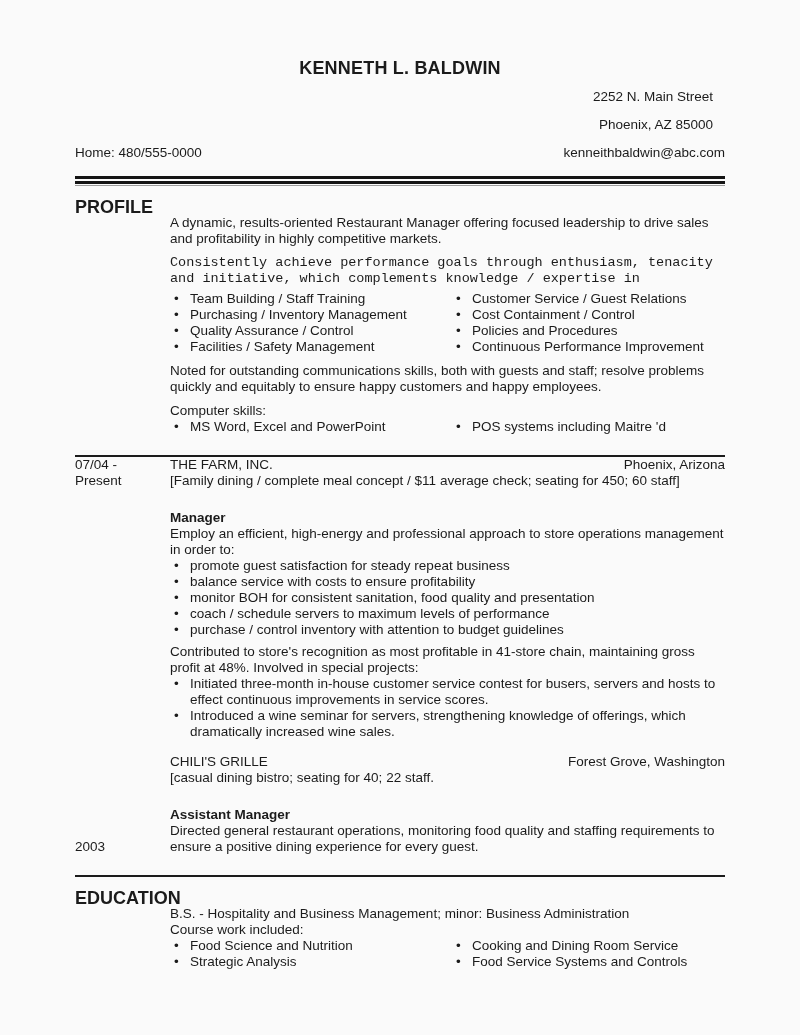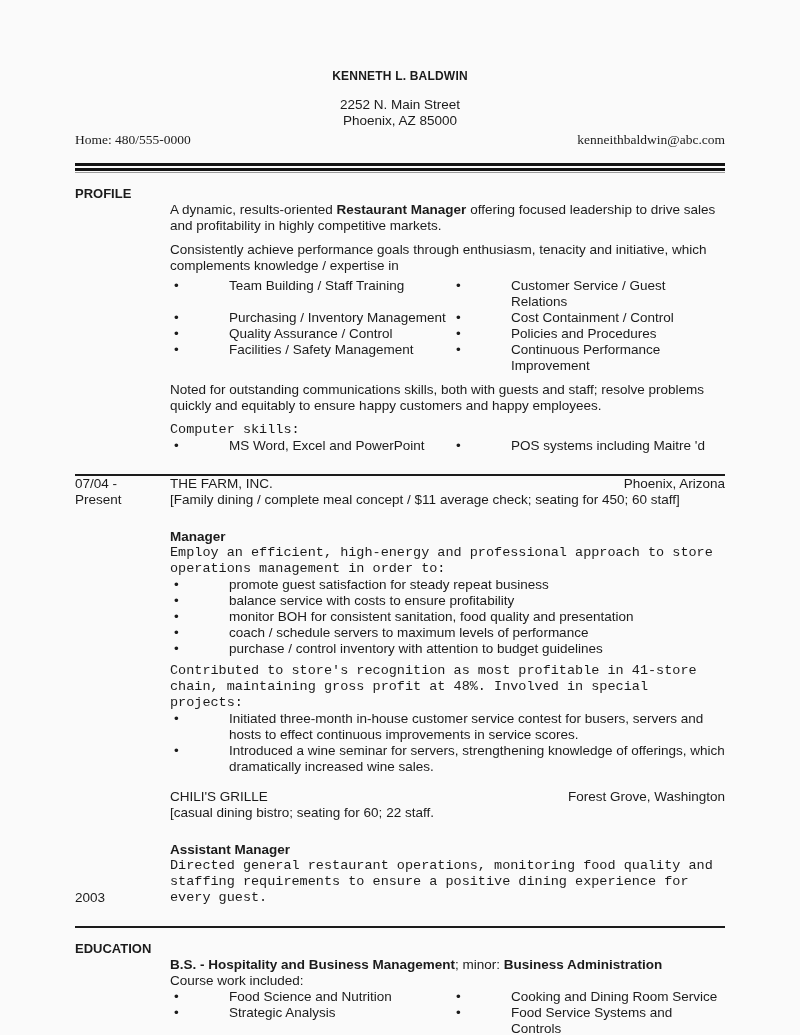--- a/index.html
+++ b/index.html
@@ -9,63 +9,63 @@
     margin:0 auto;
     background:#fafafa;
     color:#1b1b1b;
     font-family:"Liberation Sans","DejaVu Sans",sans-serif;
     font-size:13.5px;
     line-height:16px;
     box-sizing:border-box;
     padding:55px 75px 0 75px;
   }
   .name {
-    font-size:12px; font-weight:bold; text-align:center;
-    margin:12px 0 12px 0; line-height:18px; letter-spacing:.2px;
+    font-size:18px; font-weight:bold; text-align:center;
+    margin:4px 0 12px 0; line-height:18px; letter-spacing:.2px;
   }
-  .addr { text-align:center; margin:0; }
-  .contact-row { display:flex; justify-content:space-between; margin-top:3px;font-family:Liberation Serif, serif; }
+  .addr { text-align:right; margin:12px; }
+  .contact-row { display:flex; justify-content:space-between; margin-top:3px; }
 
   .double-rule { margin-top:15px; }
   .dr-a { height:3px; background:#141414; }
   .dr-gap { height:2px; }
   .dr-b { height:3px; background:#141414; }
   .dr-c { height:1px; background:#9c9c9c; margin-top:1px; }
 
   .section-rule { height:2px; background:#1b1b1b; margin-top:20px; }
 
   .sec-heading {
-    font-size:13px; font-weight:bold; margin:13px 0 0 0; line-height:16px;
+    font-size:18px; font-weight:bold; margin:13px 0 0 0; line-height:16px;
   }
   .sec-heading.gap-after { margin-bottom:15px; }
 
   .row { display:flex; align-items:flex-start; }
   .left-col { width:95px; flex:none; }
   .content-col { flex:1; min-width:0; }
 
   p { margin:0 0 8px 0; }
-  p.tight { margin-bottom:4px; }
-  p.nogap { margin-bottom:0;font-family:Liberation Mono, monospace; }
+  p.tight { margin-bottom:4px;font-family:Liberation Mono, monospace; }
+  p.nogap { margin-bottom:0; }
 
   .blist { margin:0 0 8px 0; }
   .blist.nogap { margin-bottom:0; }
-  .bitem { display:flex;gap:39px; }
+  .bitem { display:flex; }
   .bmark { flex:none; width:20px; padding-left:4px; box-sizing:border-box; }
   .bmark::before { content:"\2022"; }
   .btext { flex:1; min-width:0; }
 
   .two-col-row { display:flex; }
   .tc-left { width:282px; flex:none; display:flex; }
   .tc-right { flex:1; display:flex; min-width:0; }
 
   .job { margin-top:0; }
   .job + .job { margin-top:14px;align-items:flex-end; }
   .company-row { display:flex; justify-content:space-between; }
   .job-title { font-weight:bold; margin-top:21px; }
-  b, .bold { font-weight:bold; }
+  b, .bold { font-weight:normal; }
 </style>
 </head>
 <body>
 
 <div class="page">
 
   <div>
     <h1 class="name">KENNETH L. BALDWIN</h1>
     <p class="addr">2252 N. Main Street</p>
     <p class="addr">Phoenix, AZ 85000</p>
@@ -206,21 +206,21 @@
 
     <div class="row job">
       <div class="left-col">
         <div>2003</div>
       </div>
       <div class="content-col">
         <div class="company-row">
           <span>CHILI'S GRILLE</span>
           <span>Forest Grove, Washington</span>
         </div>
-        <div>[casual dining bistro; seating for 60; 22 staff.</div>
+        <div>[casual dining bistro; seating for 40; 22 staff.</div>
         <div class="job-title">Assistant Manager</div>
         <p class="nogap">Directed general restaurant operations, monitoring food quality and staffing requirements to ensure a positive dining experience for every guest.</p>
       </div>
     </div>
   </div>
 
   <div>
     <div class="section-rule"></div>
     <h2 class="sec-heading">EDUCATION</h2>
     <div class="row">

